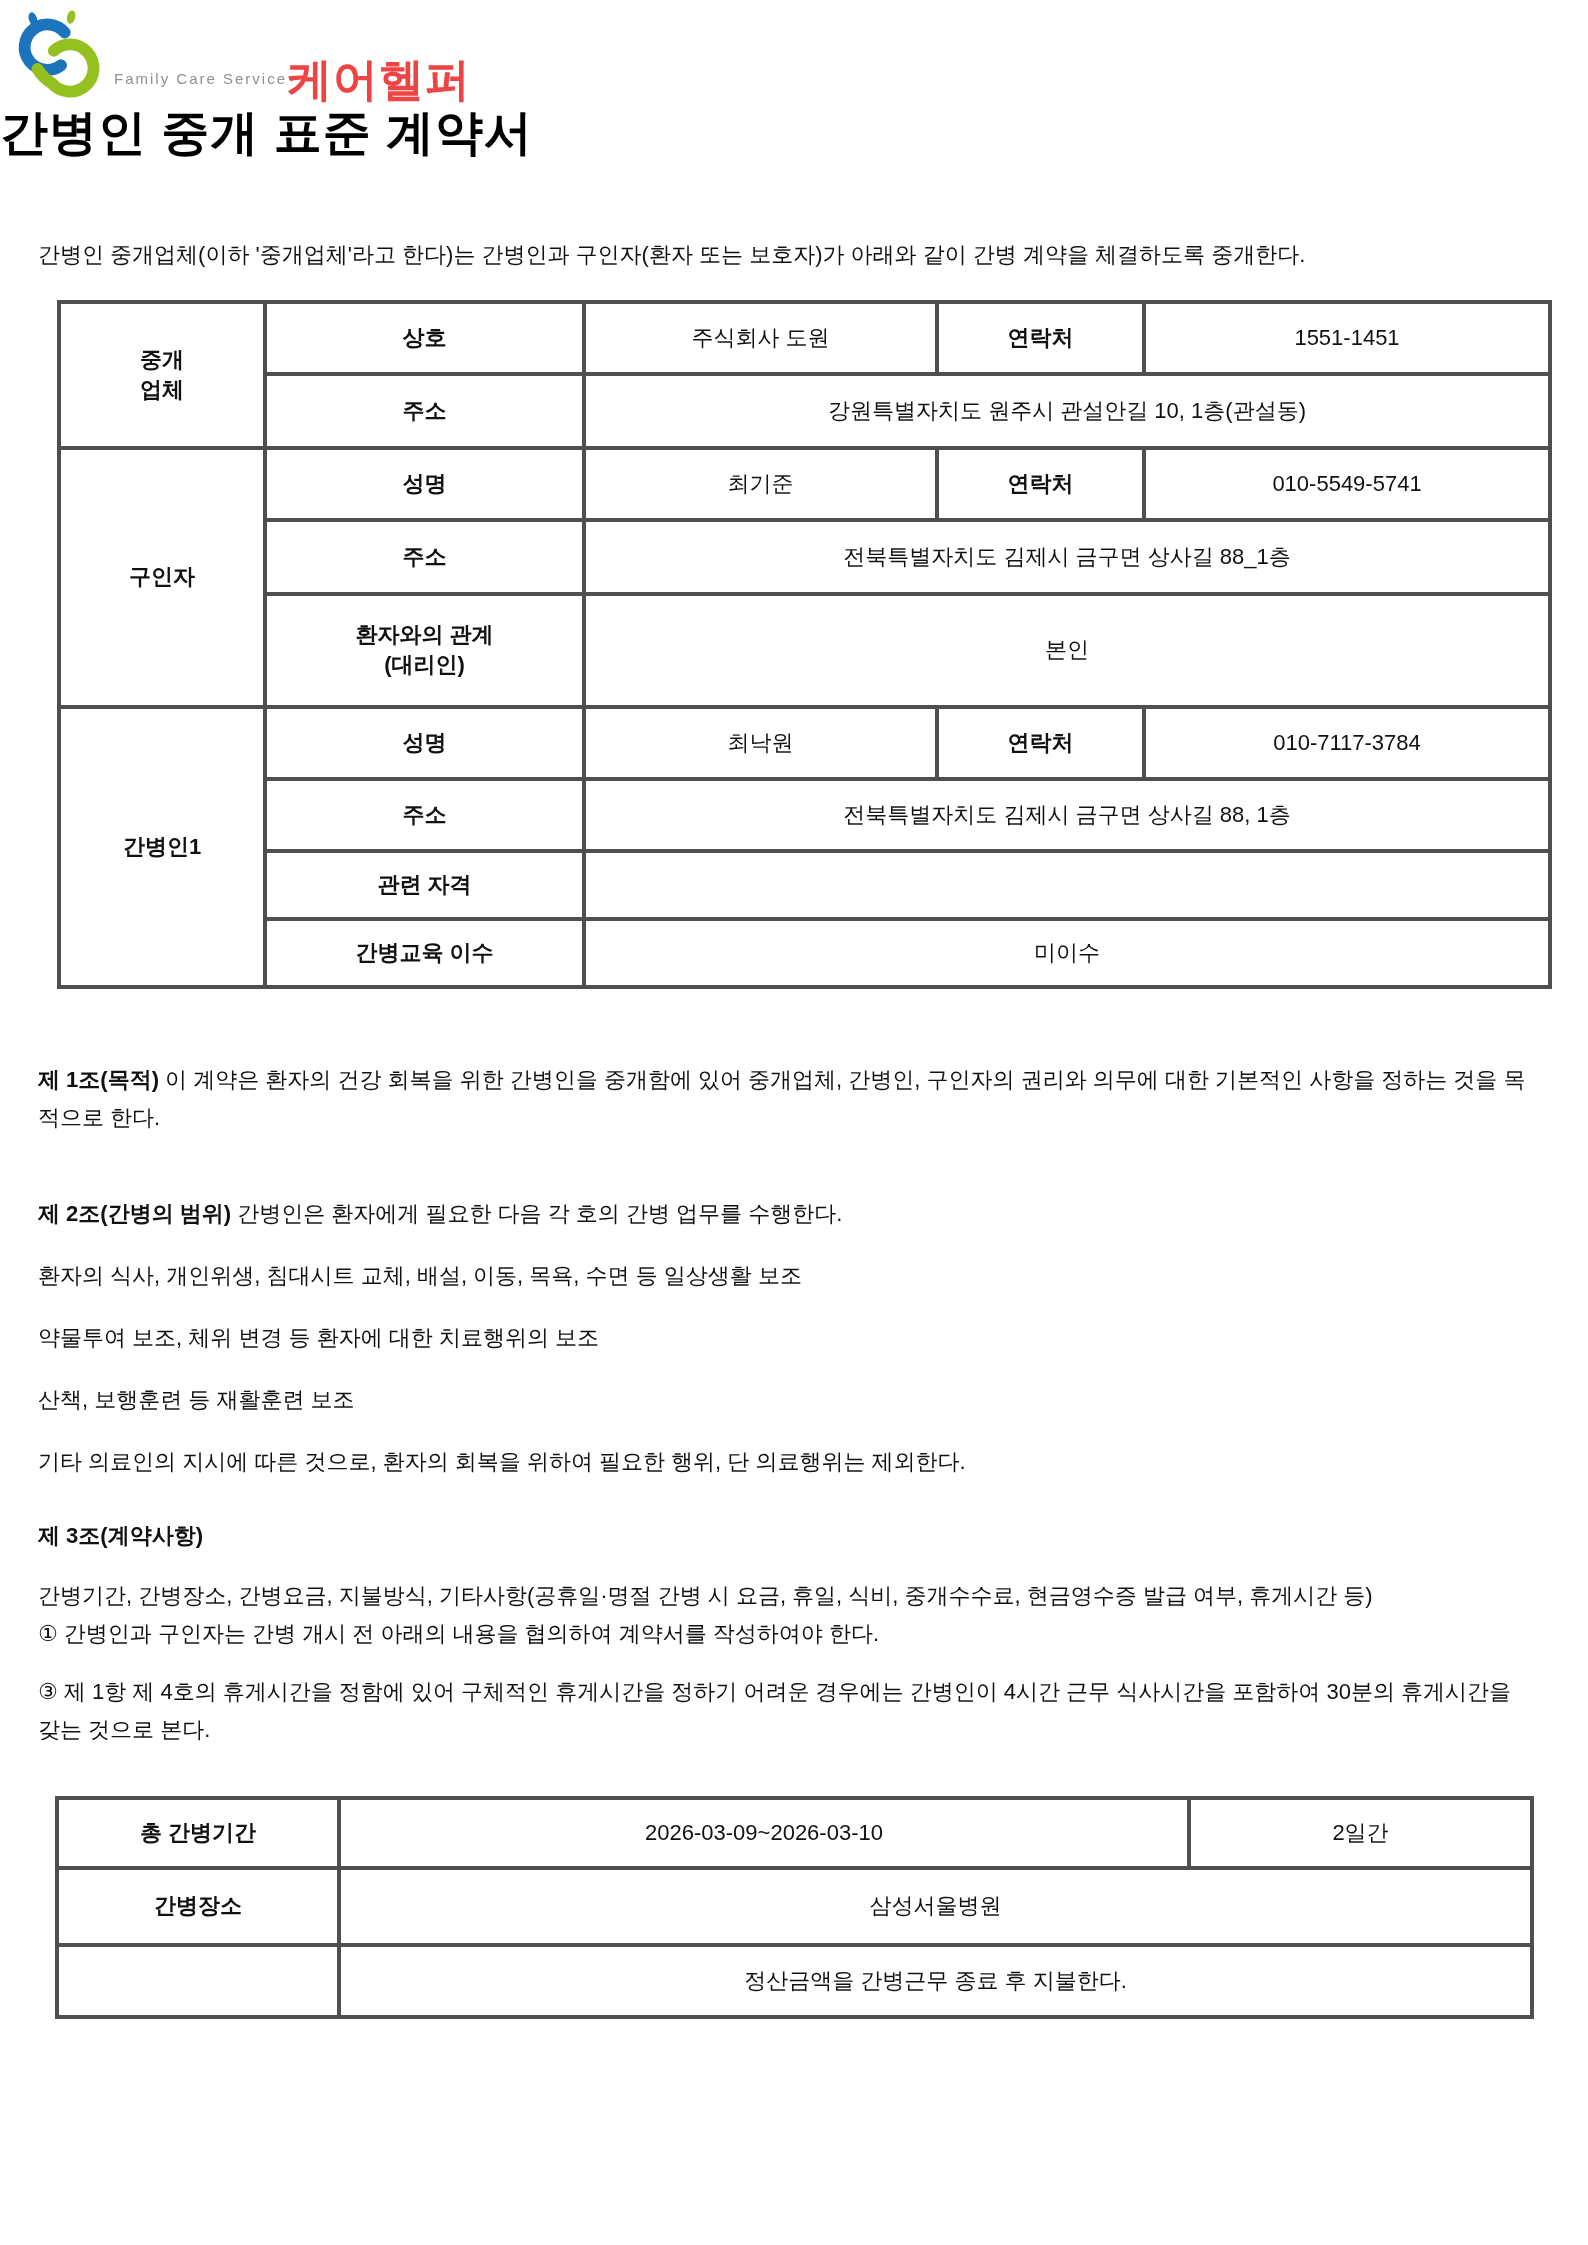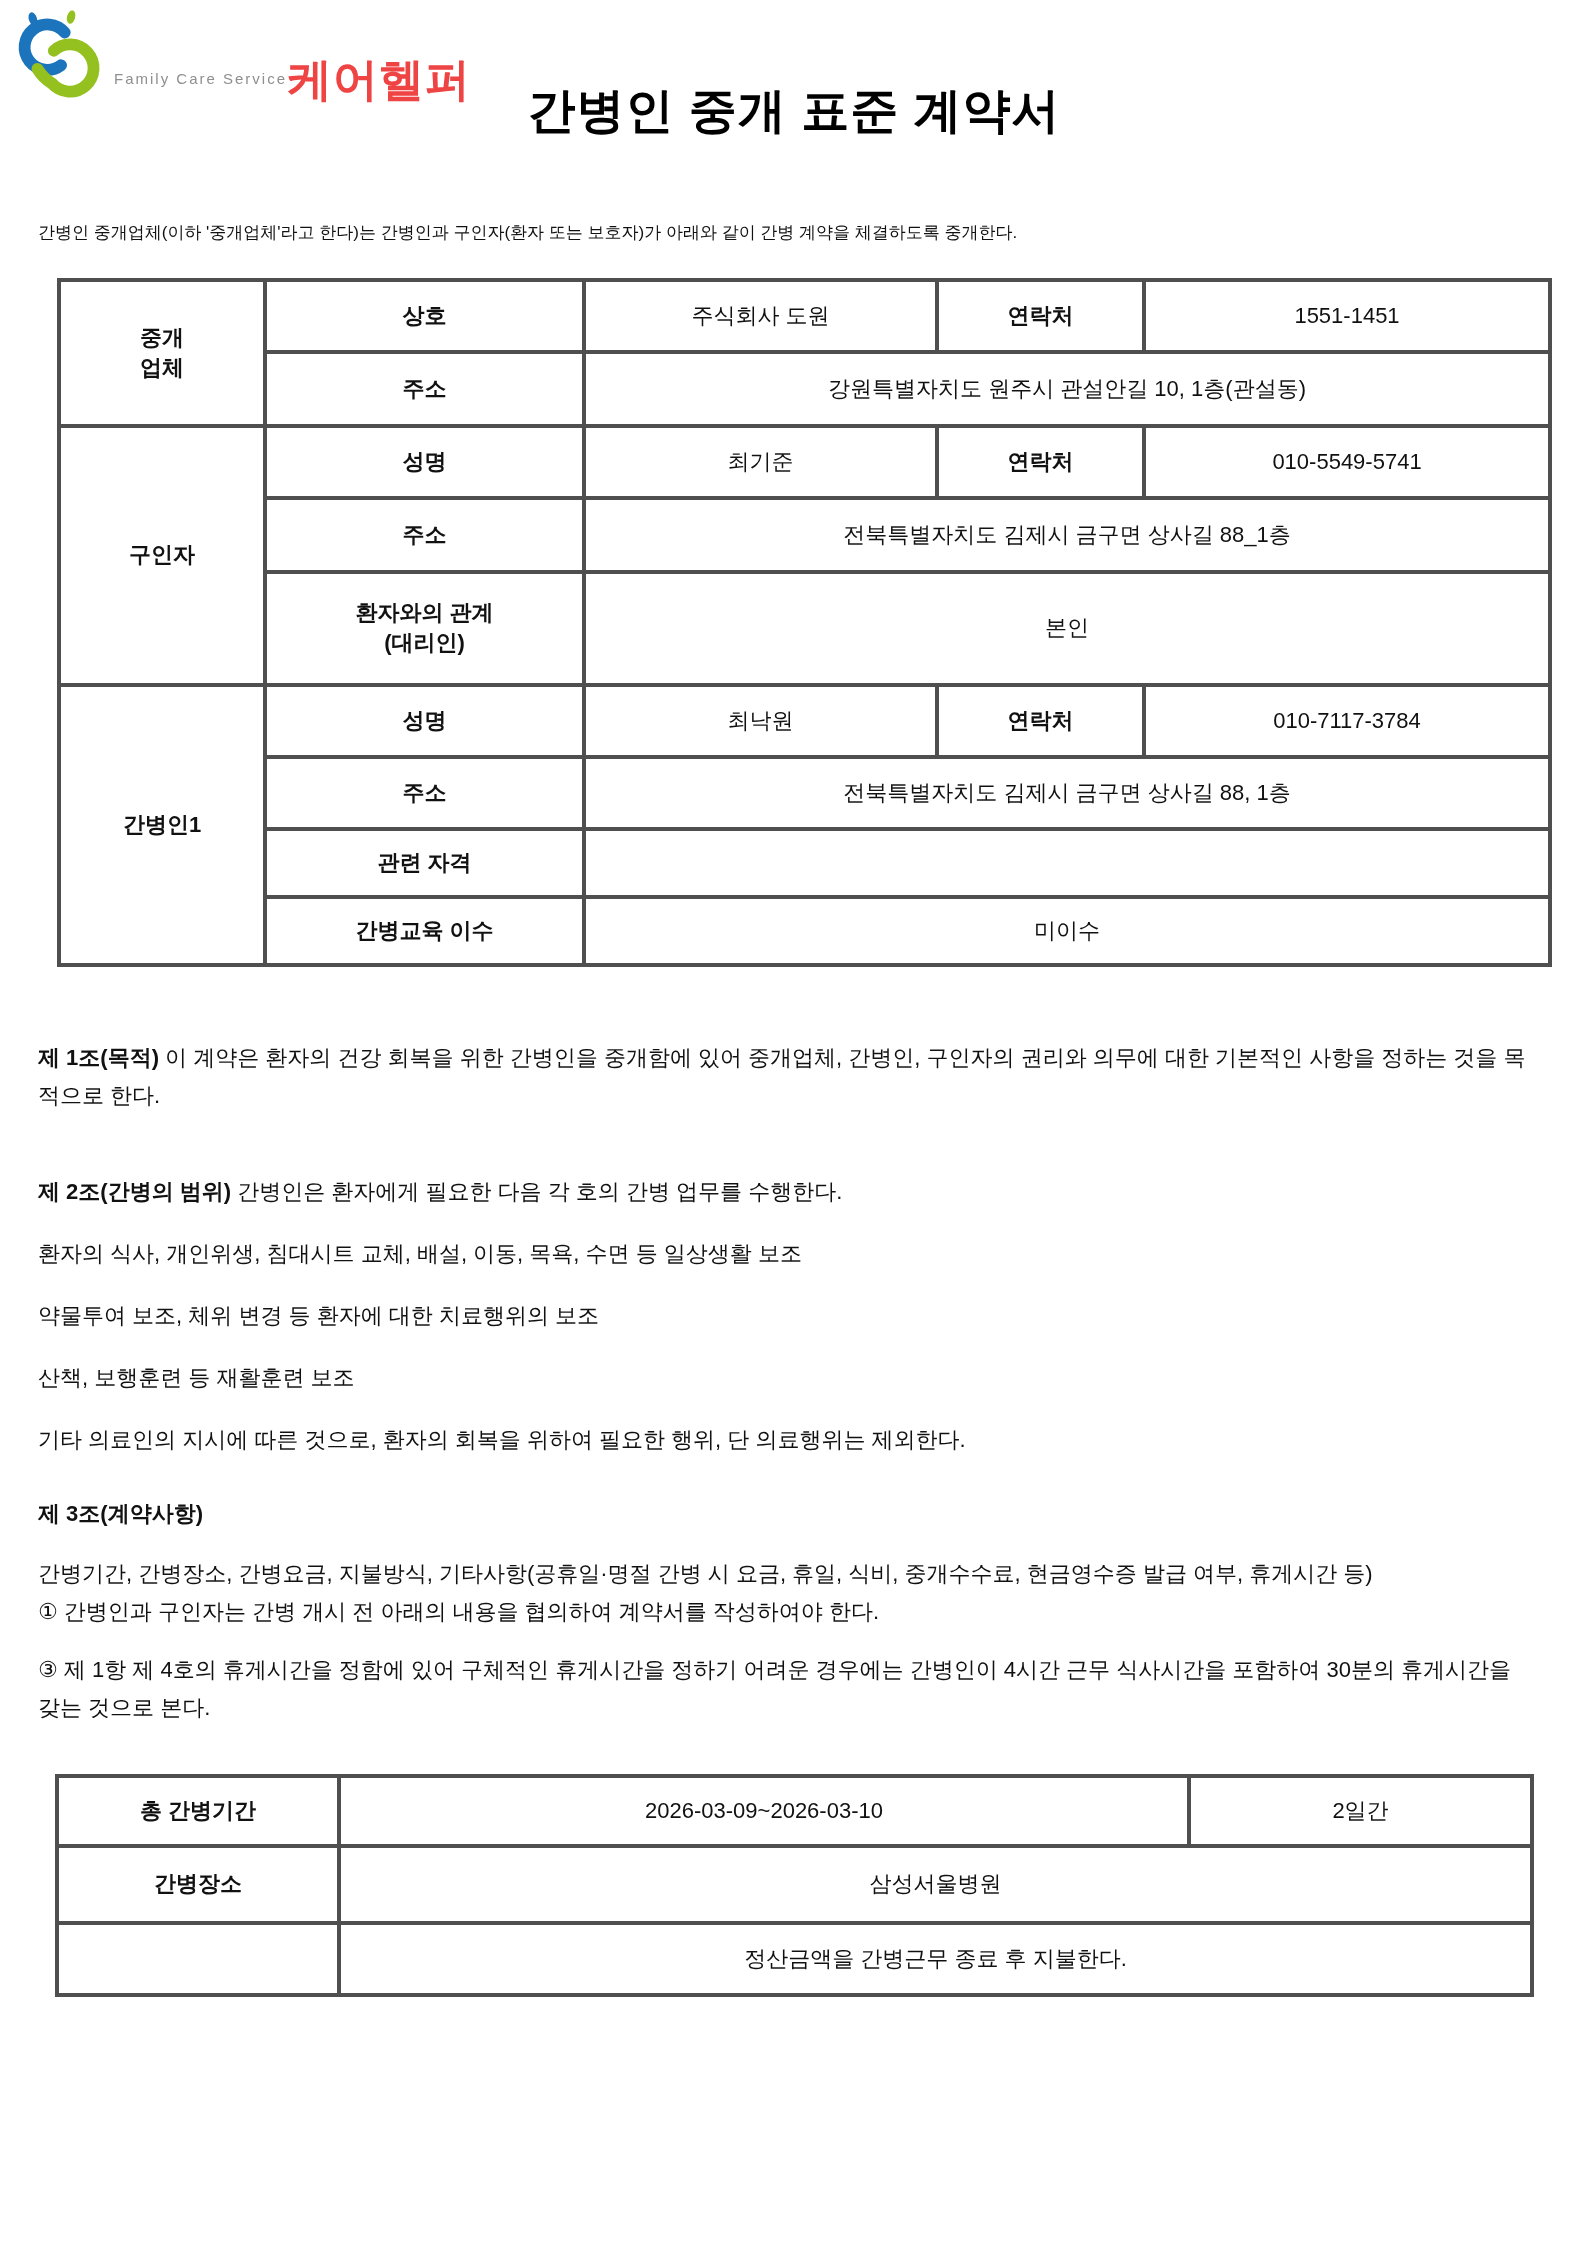--- a/index.html
+++ b/index.html
@@ -8,24 +8,24 @@
   .page { position:relative; width:1588px; height:2245px; background:#fff; overflow:hidden; }
 
   
   .logo { position:absolute; top:8px; left:12px; display:flex; align-items:flex-end; }
   .logo-mark { width:100px; height:100px; flex:0 0 auto; }
   .logo-textcol { display:flex; flex-direction:row; align-items:center; margin-left:2px; padding-bottom:6px; }
   .logo-tagline { font-size:15px; letter-spacing:2px; color:#8f8f8f; margin-bottom:3px; }
   .logo-brand { font-size:45px; font-weight:bold; color:#ef4444; letter-spacing:1px; line-height:1; }
 
   
-  .doc-title { padding-top:82px; text-align:center; font-size:48px; font-weight:bold; color:#000; letter-spacing:1px; line-height:1.2; }
+  .doc-title { padding-top:104px; font-size:48px; font-weight:bold; color:#000; letter-spacing:1px; line-height:1.2; }
 
   
-  .intro { margin:76px 40px 0 38px; font-size:17px; line-height:34px; }
+  .intro { margin:76px 40px 0 38px; font-size:22px; line-height:34px; }
 
   
   table { border-collapse:collapse; table-layout:fixed; }
   td { border:4px solid #4f4f4f; text-align:center; vertical-align:middle; font-size:22px; padding:2px 8px; overflow:hidden; }
   .lbl { font-weight:bold; }
   .pre { white-space:pre-line; }
 
   table.parties { margin:28px 0 0 57px; width:1491px; }
   table.contract { margin:47px 0 0 55px; width:1475px; }
 

